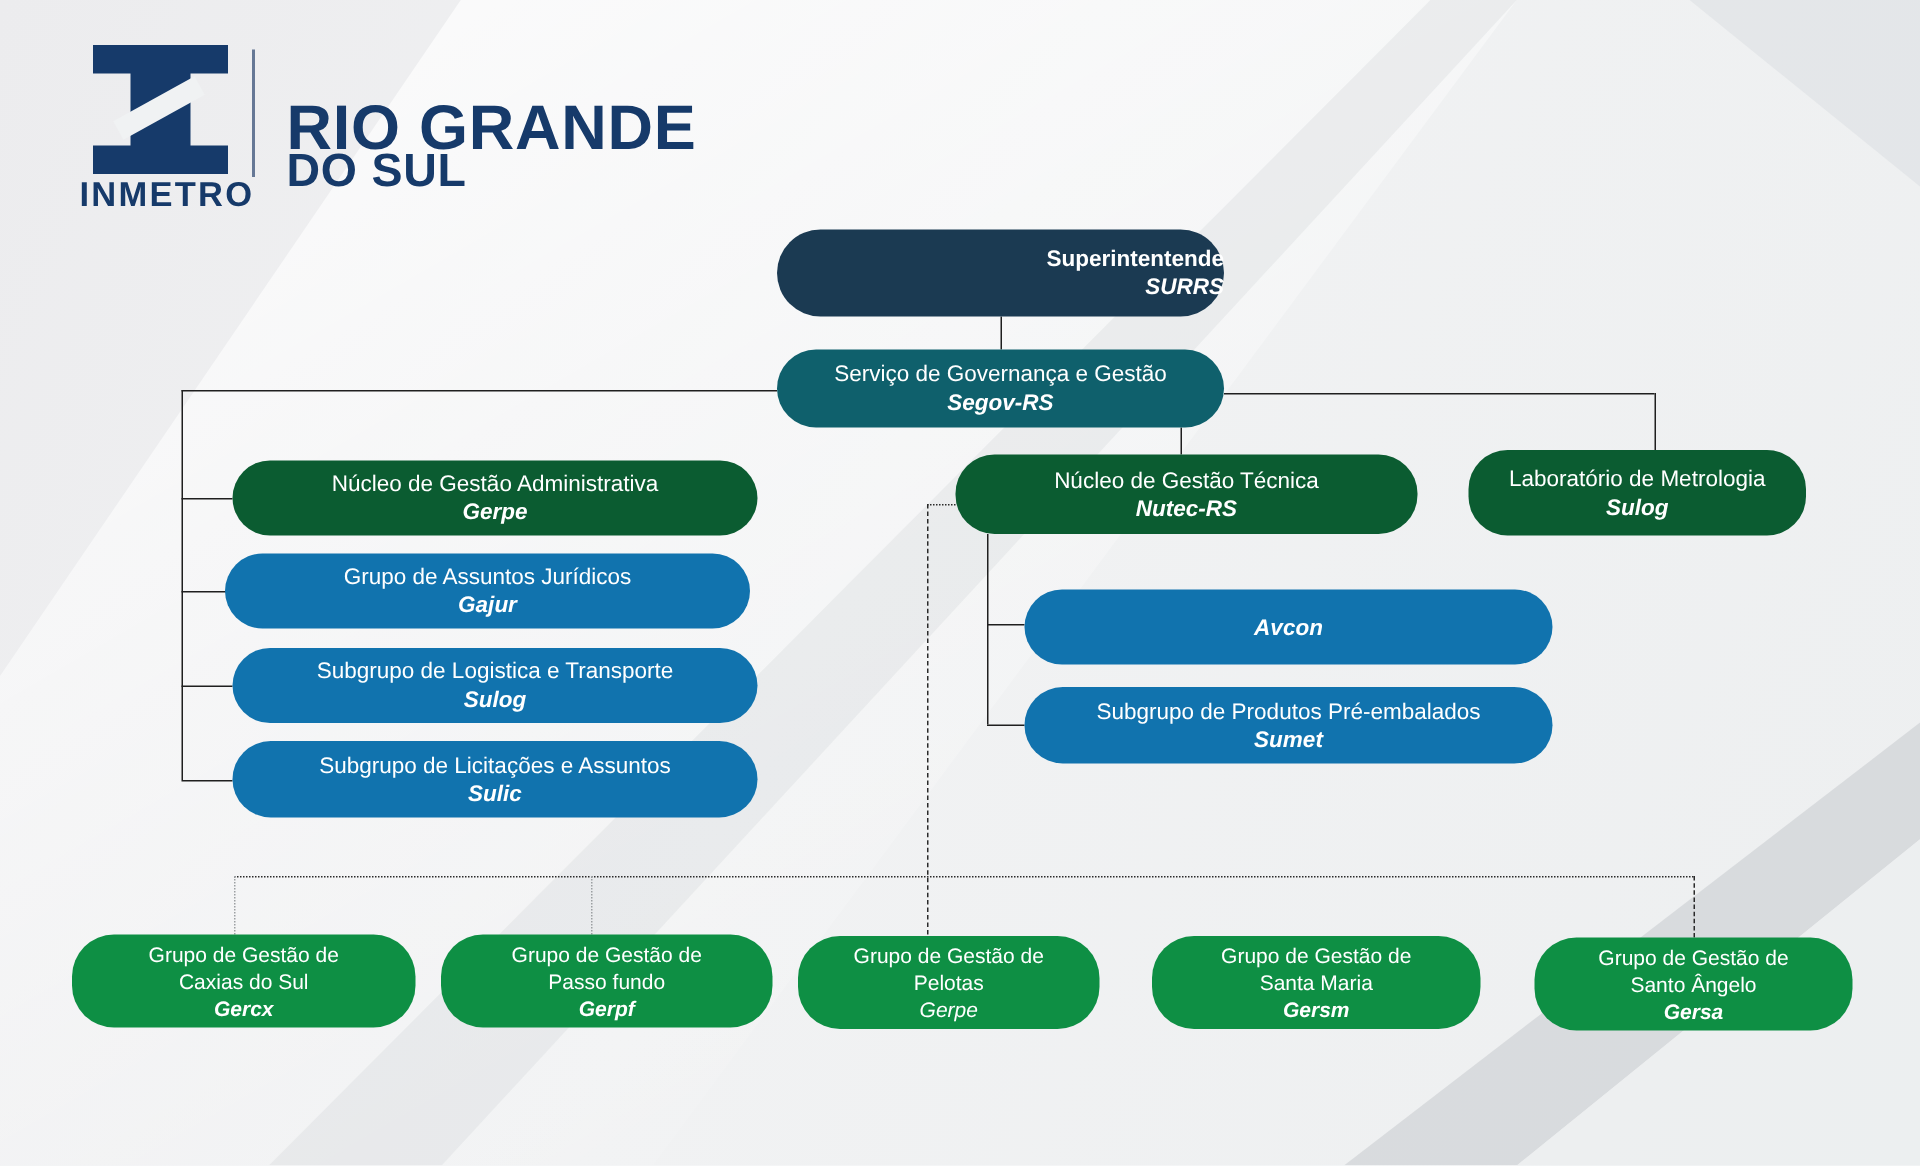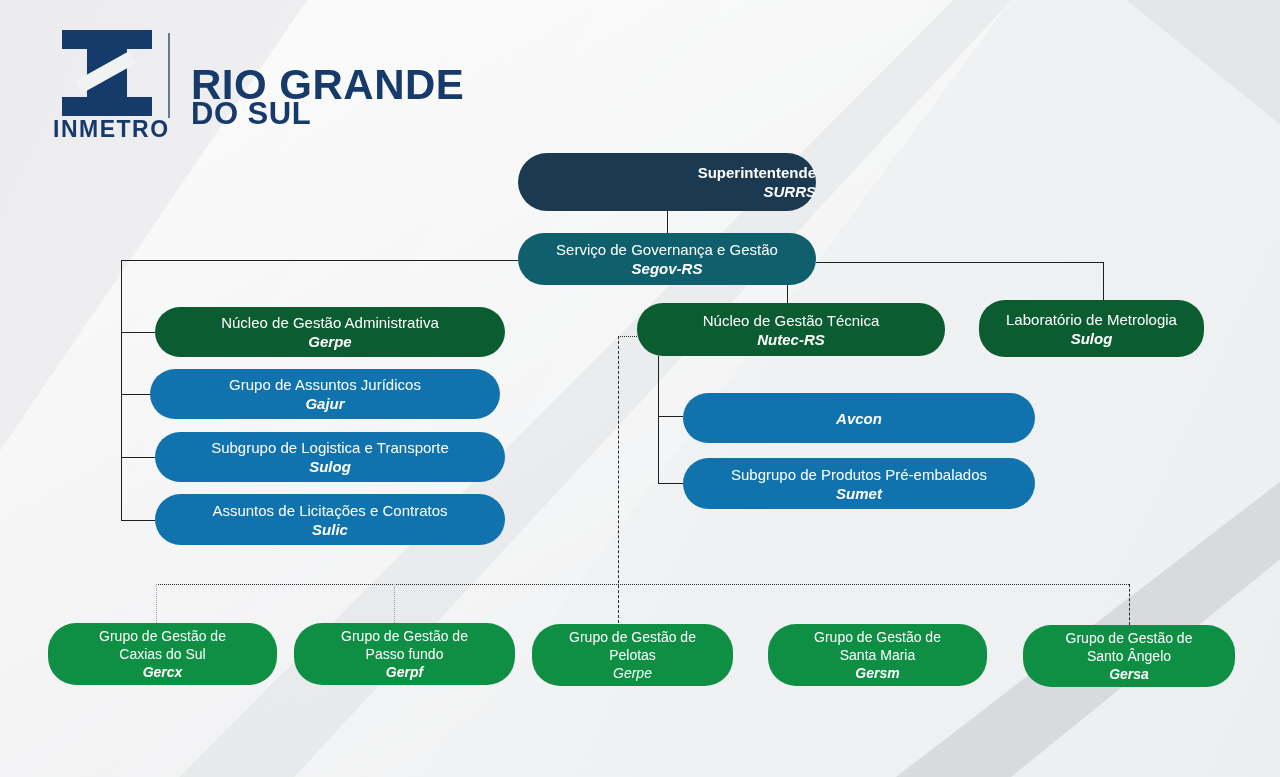--- a/index.html
+++ b/index.html
@@ -111,21 +111,21 @@
   </div>
   <div class="node c-blue" style="left:150px;top:369px;width:350px;height:50px">
     <span class="t">Grupo de Assuntos Jurídicos</span>
     <span class="a">Gajur</span>
   </div>
   <div class="node c-blue" style="left:155px;top:432px;width:350px;height:50px">
     <span class="t">Subgrupo de Logistica e Transporte</span>
     <span class="a">Sulog</span>
   </div>
   <div class="node c-blue" style="left:155px;top:494px;width:350px;height:51px">
-    <span class="t">Assuntos de Licitações e Contratos</span>
+    <span class="t">Subgrupo de Licitações e Assuntos</span>
     <span class="a">Sulic</span>
   </div>
 
   <div class="node c-dgreen" style="left:637px;top:303px;width:308px;height:53px">
     <span class="t">Núcleo de Gestão Técnica</span>
     <span class="a">Nutec-RS</span>
   </div>
   <div class="node c-dgreen" style="left:979px;top:300px;width:225px;height:57px">
     <span class="t">Laboratório de Metrologia</span>
     <span class="a">Sulog</span>

